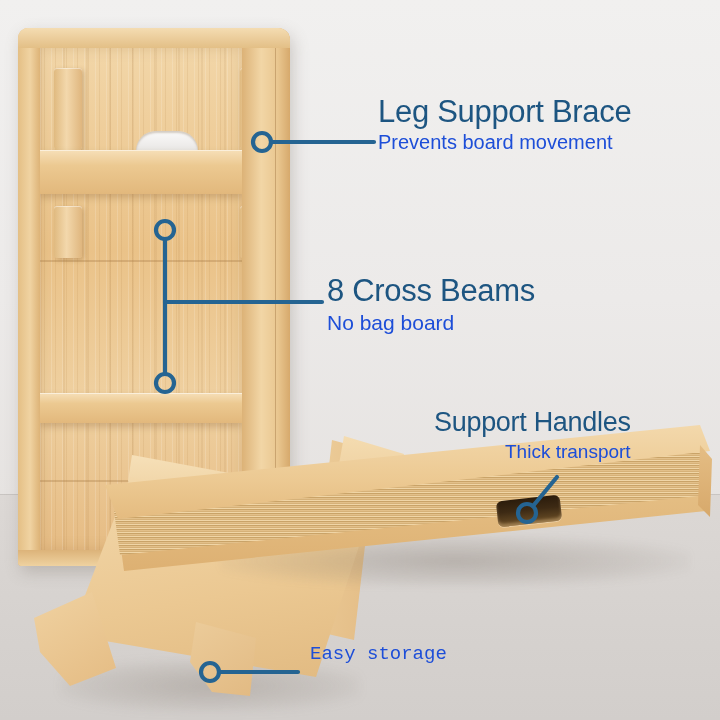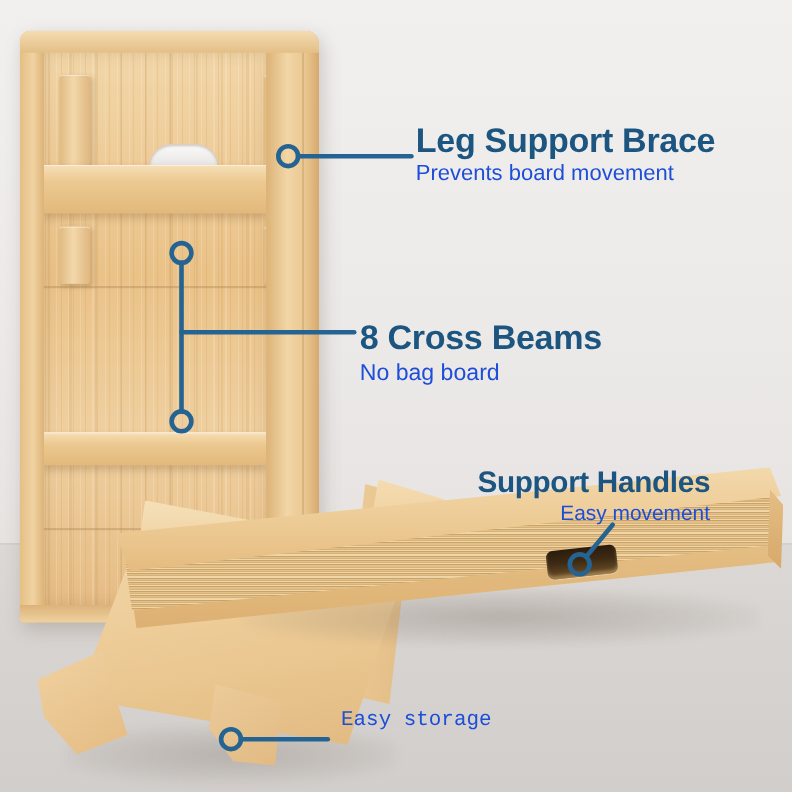--- a/index.html
+++ b/index.html
@@ -207,22 +207,22 @@
   .leg-shadow{
     position:absolute;left:60px;top:660px;width:300px;height:52px;
     background:radial-gradient(ellipse at 50% 50%,
       rgba(120,110,100,.30) 0%, rgba(120,110,100,.10) 60%, rgba(120,110,100,0) 80%);
     filter:blur(4px);
   }
 
   
   .callout{position:absolute;}
   .co-title{
-    font-weight:bold;color:#1d5581;letter-spacing:-.3px;
-    white-space:nowrap;line-height:1.02;margin-top:16px;
+    font-weight:normal;color:#1d5581;letter-spacing:-.3px;
+    white-space:nowrap;line-height:1.02;
   }
   .co-sub{
     color:#1d4ed8;white-space:nowrap;line-height:1.12;
   }
   svg.leader{position:absolute;left:0;top:0;overflow:visible;pointer-events:none;}
 
   #co-brace      {left:378px;top:96px;}
   #co-brace .co-title{font-size:31px;}
   #co-brace .co-sub  {font-size:20px;margin-top:3px;}
 
@@ -314,20 +314,20 @@
     <div class="co-sub">Prevents board movement</div>
   </div>
 
   <div class="callout" id="co-beams">
     <div class="co-title">8 Cross Beams</div>
     <div class="co-sub">No bag board</div>
   </div>
 
   <div class="callout" id="co-handles">
     <div class="co-title">Support Handles</div>
-    <div class="co-sub">Easy movement</div>
+    <div class="co-sub">Thick transport</div>
   </div>
 
   <div class="callout" id="co-legs">
     <div class="co-sub">Easy storage</div>
   </div>
 
 </div>
 
 </body></html>

